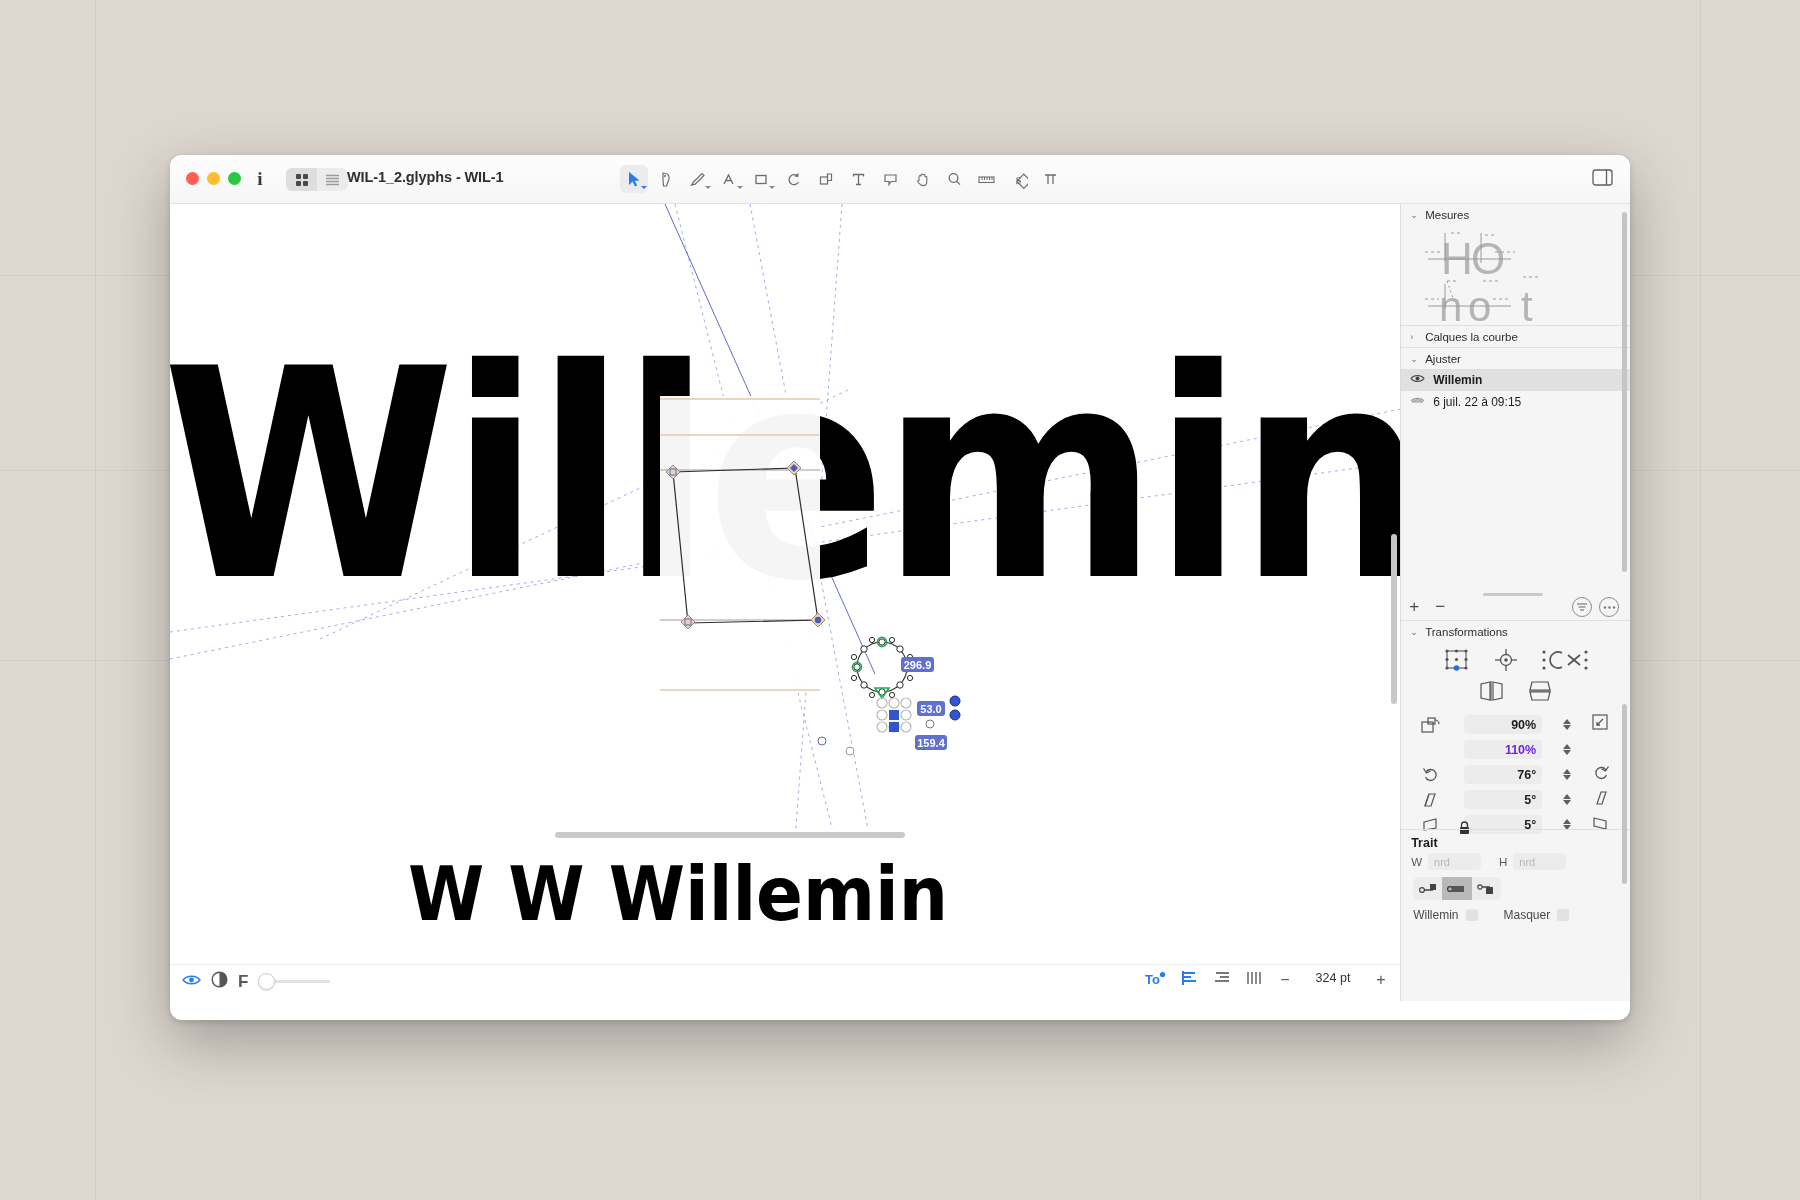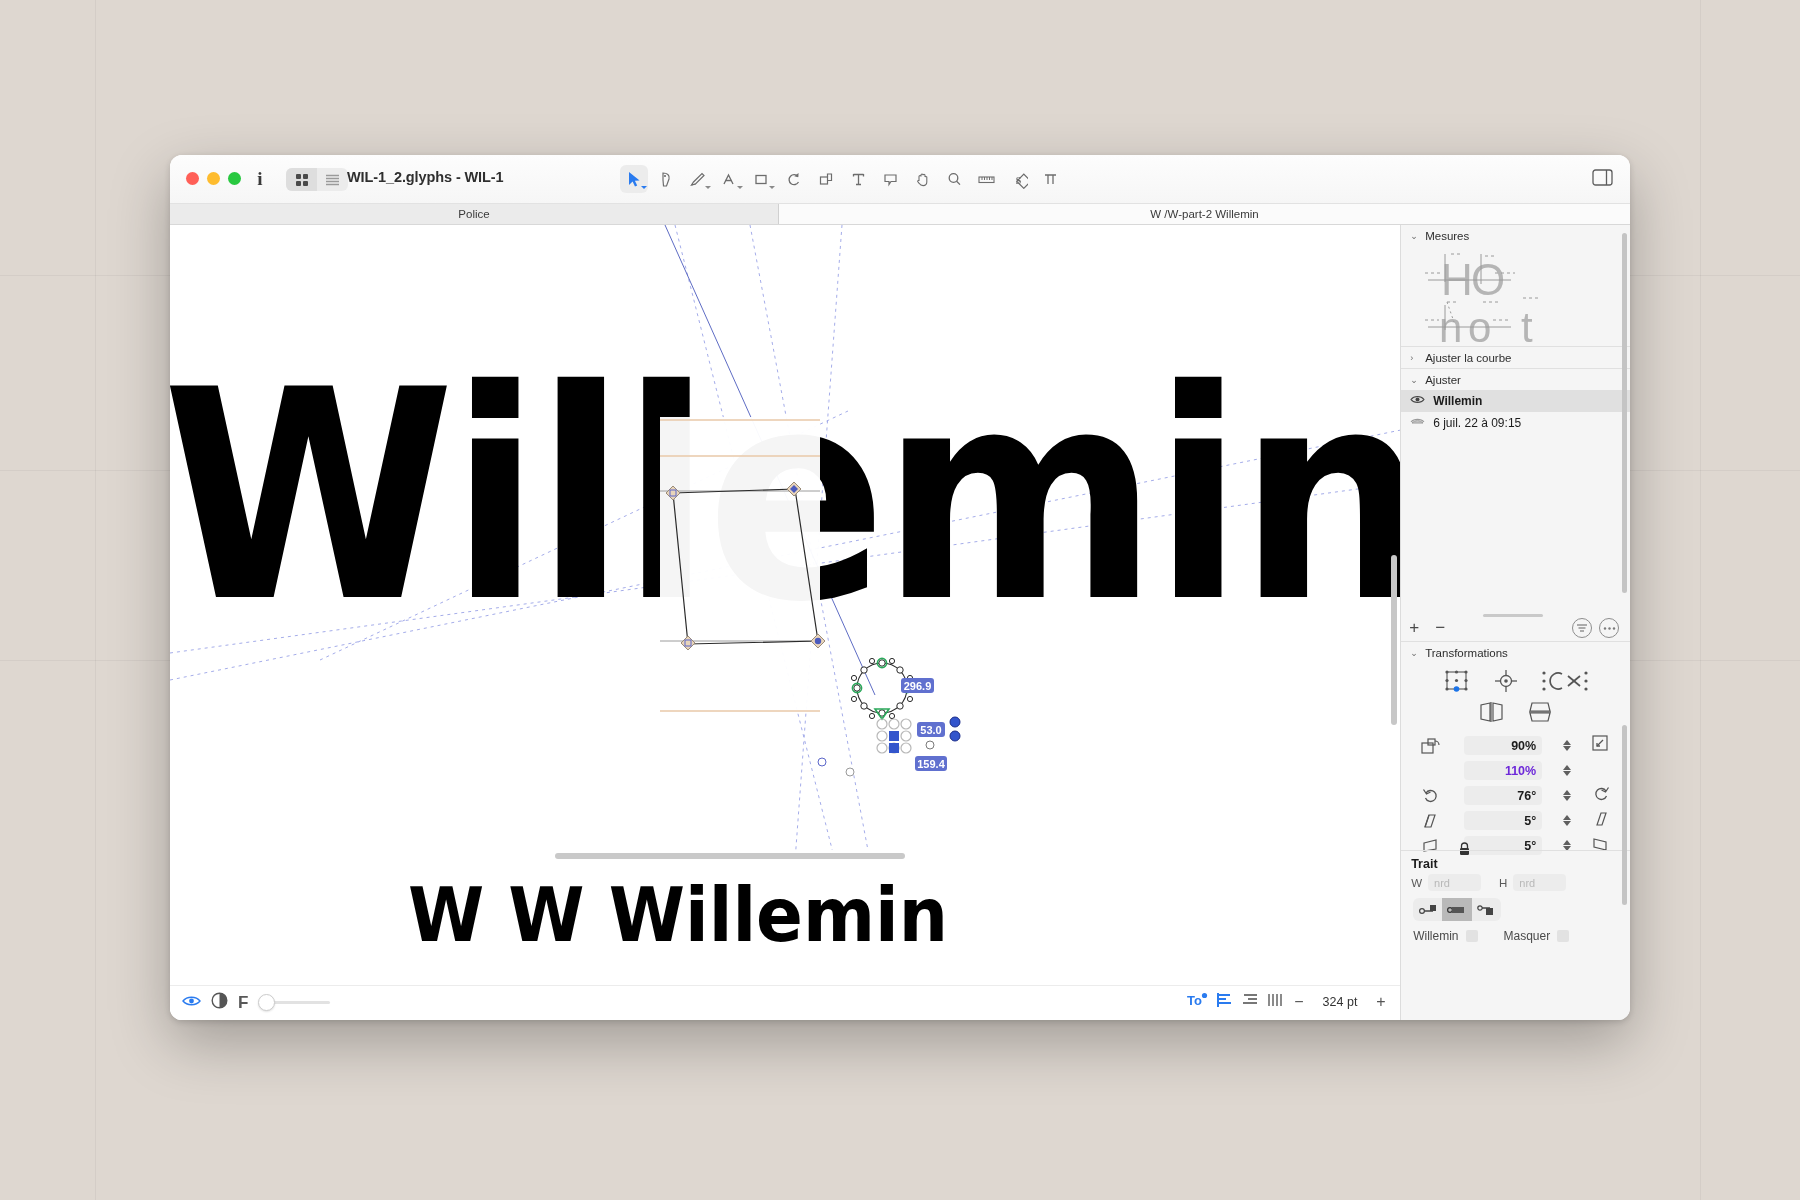--- a/index.html
+++ b/index.html
@@ -67,21 +67,21 @@
   .hscroll{position:absolute;left:0;bottom:0;width:1231px;height:11px;background:#fff;}
   .hscroll .thumb{position:absolute;left:385px;top:3px;width:350px;height:6px;border-radius:3px;background:#c9c9c9;}
 
   
   .preview{position:absolute;left:0;bottom:11px;width:1231px;height:150px;background:#ffffff;border-top:1px solid #e8e8e8;display:flex;align-items:center;}
   .preview svg{position:absolute;left:238px;top:8px;}
 
   
   .statusbar{position:absolute;left:0;bottom:0;width:1231px;height:36px;background:#fff;border-top:1px solid #ececec;}
   .sb-left{position:absolute;left:12px;top:6px;display:flex;align-items:center;gap:10px;}
-  .sb-right{position:absolute;right:12px;top:6px;display:flex;align-items:center;gap:9px;}
+  .sb-right{position:absolute;right:12px;top:6px;display:flex;gap:16px;}
   .sb-zoom{font-size:12.5px;color:#333;min-width:48px;text-align:center;}
   .sb-pm{font-size:16px;color:#555;width:16px;text-align:center;cursor:default;}
   .slider{position:relative;width:72px;height:16px;display:flex;align-items:center;}
   .slider .track{position:absolute;left:6px;right:0;height:3px;background:#e2e2e2;border-radius:2px;}
   .slider .knob{position:absolute;left:0;width:15px;height:15px;border-radius:50%;background:#fff;border:1px solid #ccc;box-shadow:0 1px 2px rgba(0,0,0,.12);}
 
   
   .inspector{position:relative;width:229px;height:797px;background:#f5f5f5;border-left:1px solid #dcdcdc;}
   .sec-head{height:21px;display:flex;align-items:center;gap:7px;padding-left:9px;font-size:11.5px;color:#2d2d2d;}
   .sec-head .chev{color:#6b6b6b;font-size:9px;width:8px;}
@@ -262,24 +262,20 @@
     </div>
 
     <div class="panel-toggle">
       <svg width="21" height="19" viewBox="0 0 21 19">
           <rect x="1" y="2" width="19" height="15" rx="2.5" fill="none" stroke="#5d5d5d" stroke-width="1.3"></rect>
           <line x1="14.5" y1="2" x2="14.5" y2="17" stroke="#5d5d5d" stroke-width="1.3"></line>
         </svg>
     </div>
   </div>
 
-  <div class="tabstrip">
-    <div class="tab t1">Police</div>
-    <div class="tab t2">W /W-part-2  Willemin</div>
-  </div>
 
   <div class="body">
 
     <div class="canvaswrap">
 
       <div class="editcanvas">
         <svg width="1231" height="636" viewBox="0 0 1231 636">
 
           <g stroke="#8b96e0" stroke-width="1" fill="none" stroke-dasharray="3,4">
             <line x1="120" y1="400" x2="720" y2="210"></line>
@@ -619,21 +615,21 @@
           </g>
           <g stroke="#9a9a9a" stroke-width="1" stroke-dasharray="2,3">
             <line x1="24" y1="52" x2="31" y2="72"></line>
           </g>
         </svg>
       </div>
       <div class="divider"></div>
 
       <div class="sec-head">
         <span class="chev">›</span>
-        <span>Ajuster la courbe</span>
+        <span>Calques la courbe</span>
       </div>
       <div class="divider"></div>
 
       <div class="sec-head">
         <span class="chev">⌄</span>
         <span>Ajuster</span>
       </div>
 
       <div class="layer-row sel">
         <span>

